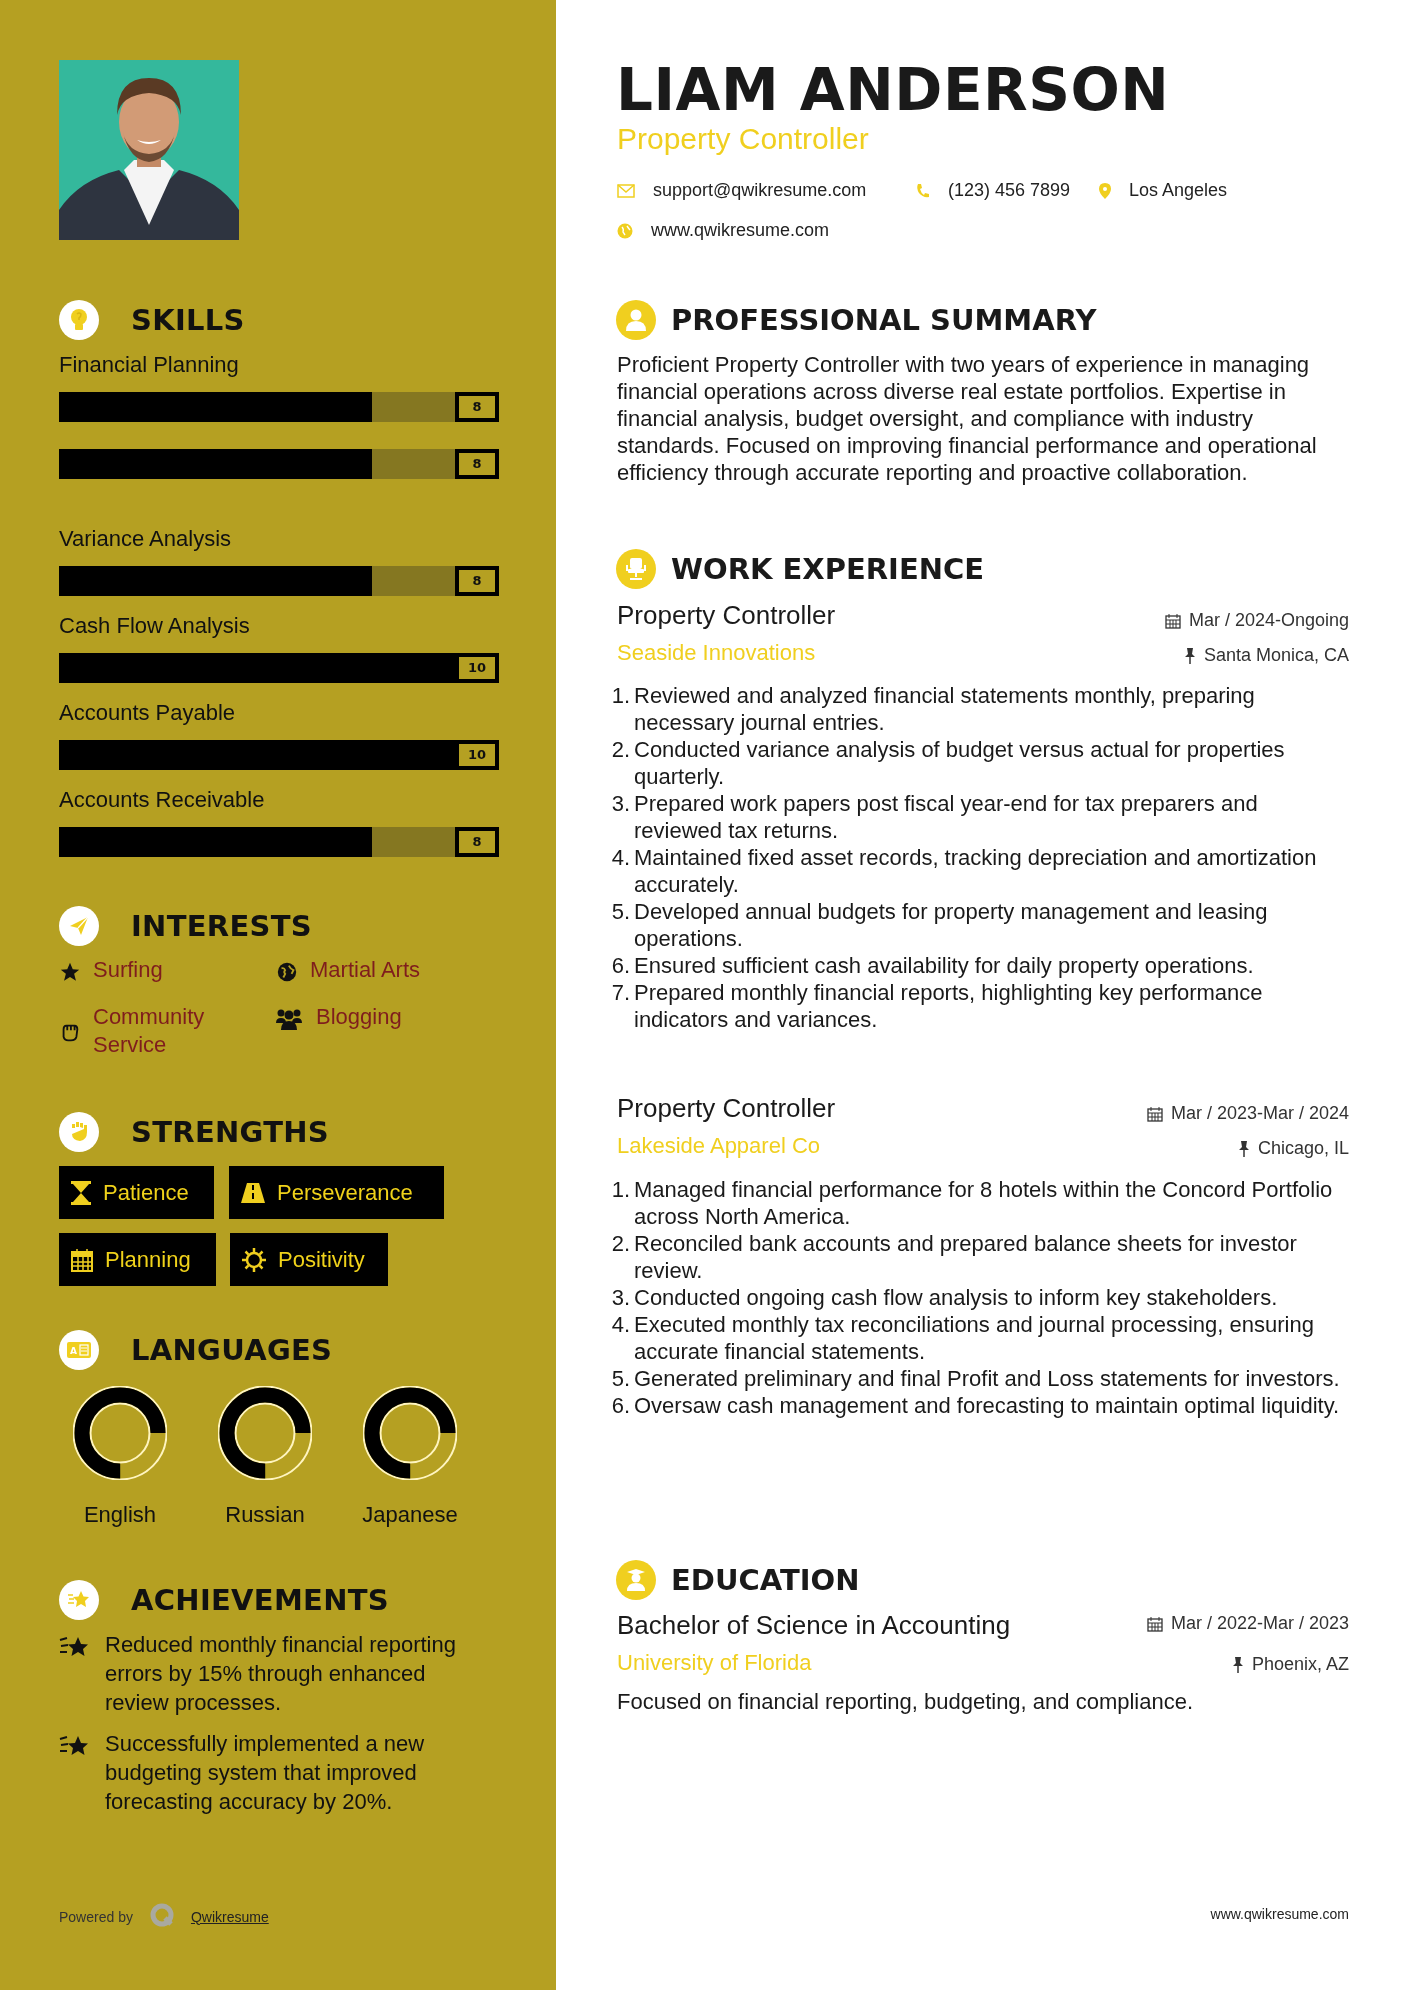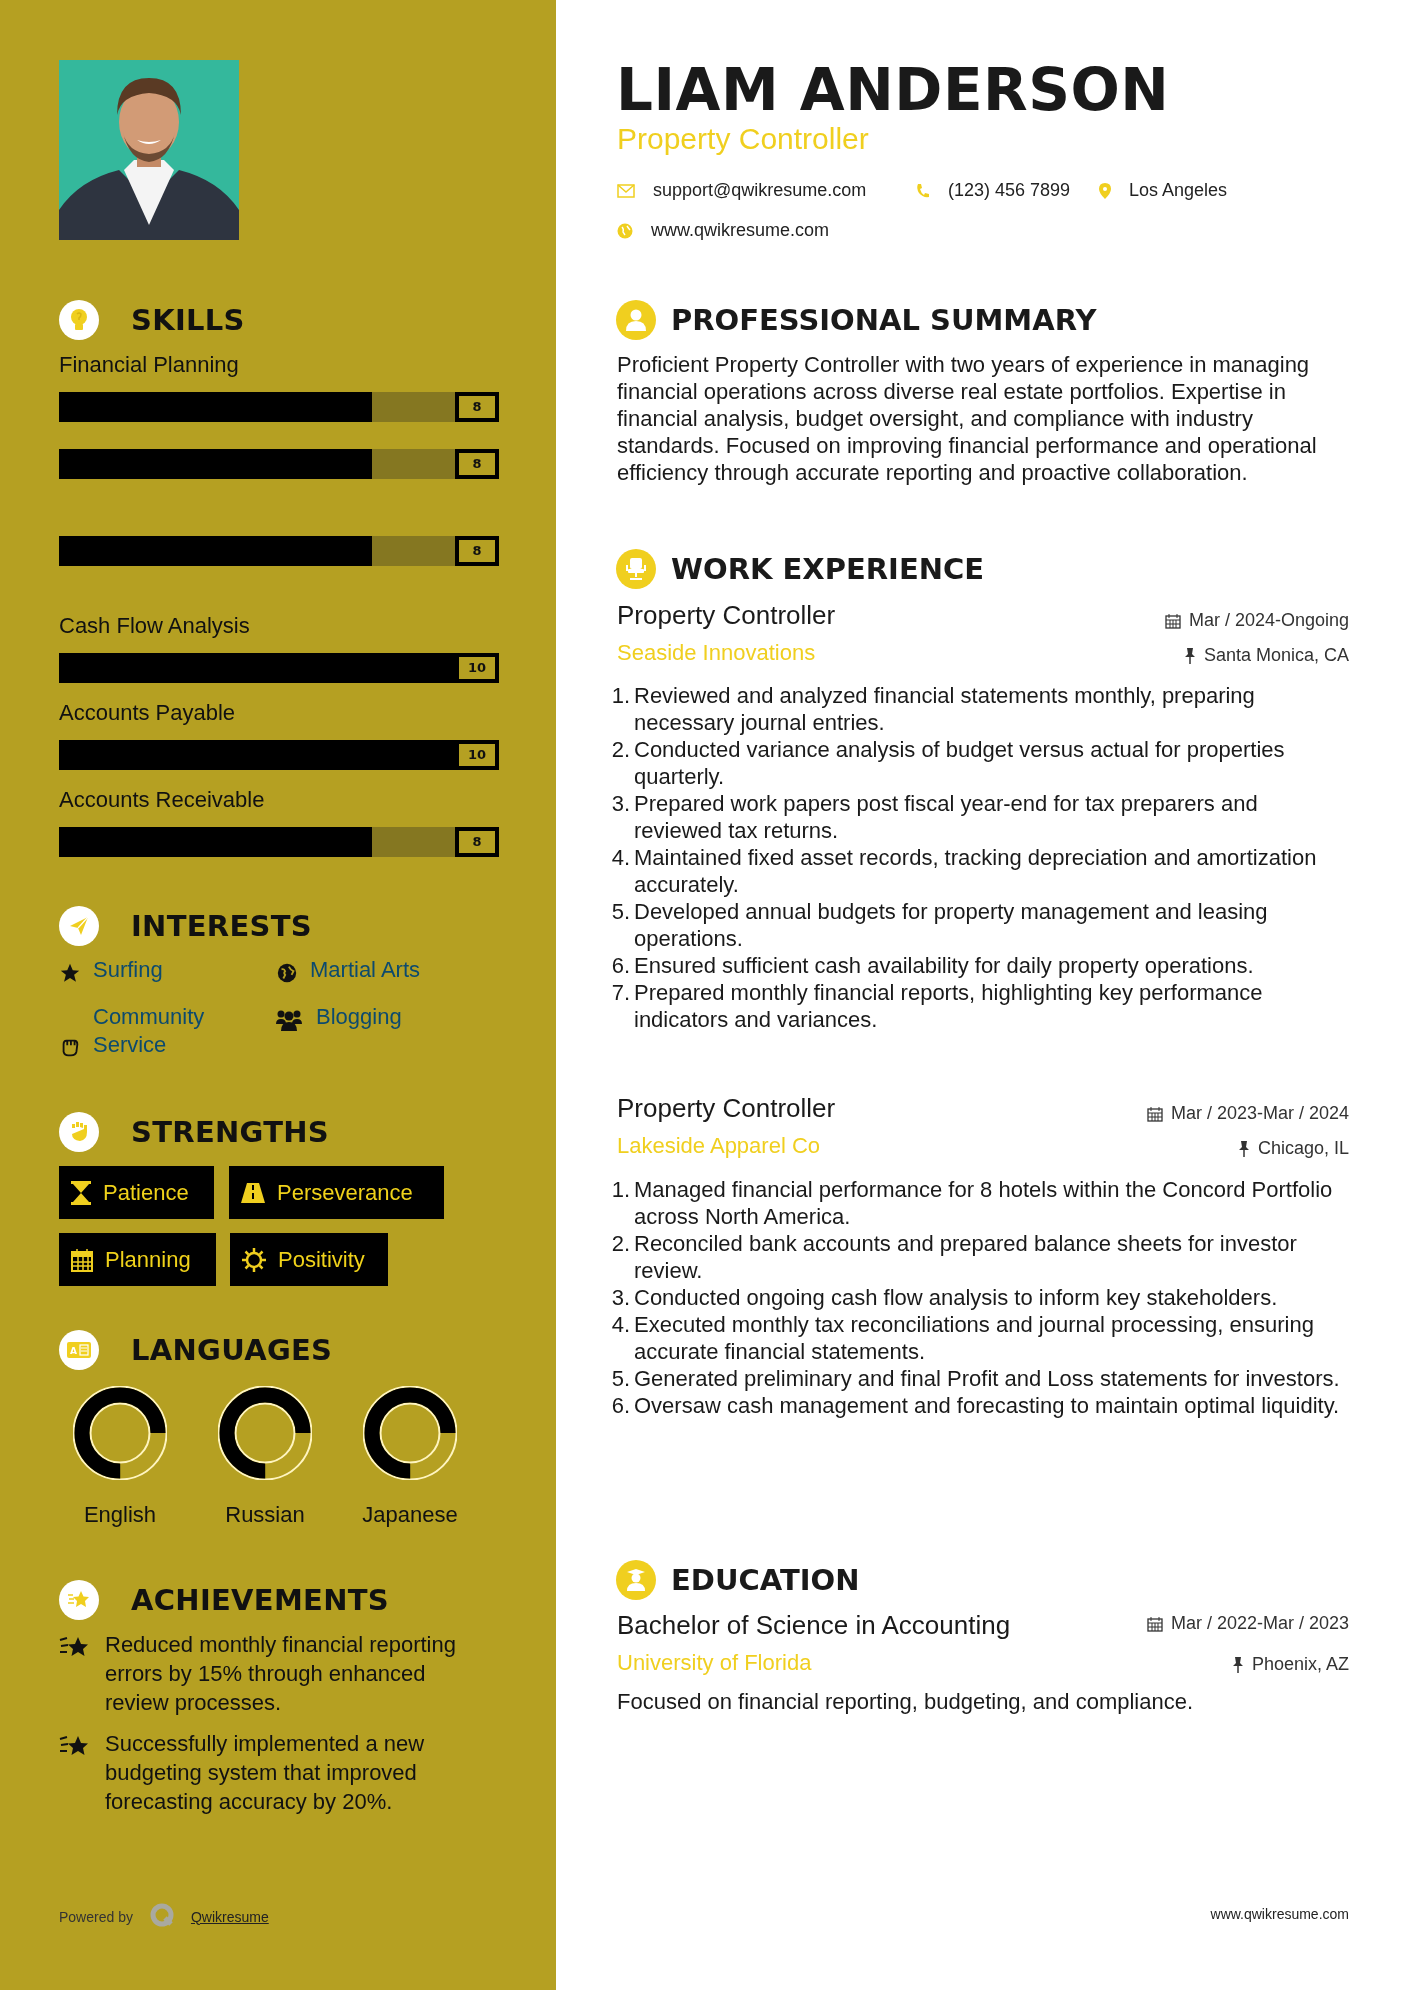--- a/index.html
+++ b/index.html
@@ -14,21 +14,21 @@
   .sec-head { position: absolute; left: 59px; display: flex; align-items: center; gap: 17px; }
   .sec-icon { width: 40px; height: 40px; border-radius: 50%; background: #fff; display: flex; align-items: center; justify-content: center; margin-right: 15px; }
   .sec-title { font-family: "DejaVu Sans", sans-serif; font-weight: bold; font-size: 29px; color: #111; letter-spacing: 0.3px; }
 
   .skill { position: absolute; left: 59px; width: 440px; }
   .skill-name { font-size: 22px; color: #111; height: 30px; line-height: 30px; }
   .skill-bar { position: relative; margin-top: 12px; height: 30px; width: 440px; background: #857721; }
   .skill-fill { position: absolute; left: 0; top: 0; height: 30px; background: #000; }
   .skill-val { position: absolute; right: 0; top: 0; width: 44px; height: 30px; border: 4px solid #000; background: #b5a022; font-family: "DejaVu Sans", sans-serif; font-weight: bold; font-size: 13px; text-align: center; line-height: 22px; color: #111; }
 
-  .interest { position: absolute; display: flex; align-items: flex-end; font-size: 22px; color: #0c4a6e; line-height: 28px; }
+  .interest { position: absolute; display: flex; align-items: center; font-size: 22px; color: #7f1d1d; line-height: 28px; }
   .interest .ic { width: 34px; display: inline-flex; justify-content: flex-start; padding-top: 3px; }
 
   .strength { position: absolute; background: #000; color: #f0d21a; display: flex; align-items: center; padding: 0 12px 0 12px; height: 53px; font-size: 22px; }
   .strength .ic { margin-right: 12px; display: inline-flex; }
 
   .lang { position: absolute; width: 110px; text-align: center; }
   .lang-label { font-size: 22px; color: #111; margin-top: 22px; }
 
   .ach { position: absolute; left: 59px; width: 440px; display: flex; }
   .ach .ic { width: 46px; padding-top: 4px; }
@@ -95,20 +95,21 @@
       <div class="skill-val">8</div>
     </div>
   </div>
   <div class="skill" style="top:437px;">
     <div class="skill-bar">
       <div class="skill-fill" style="width:313px;"></div>
       <div class="skill-val">8</div>
     </div>
   </div>
   <div class="skill" style="top:524px;">
+    <div class="skill-name">Variance Analysis</div>
     <div class="skill-bar">
       <div class="skill-fill" style="width:313px;"></div>
       <div class="skill-val">8</div>
     </div>
   </div>
   <div class="skill" style="top:611px;">
     <div class="skill-name">Cash Flow Analysis</div>
     <div class="skill-bar">
       <div class="skill-fill" style="width:440px;"></div>
       <div class="skill-val">10</div>

